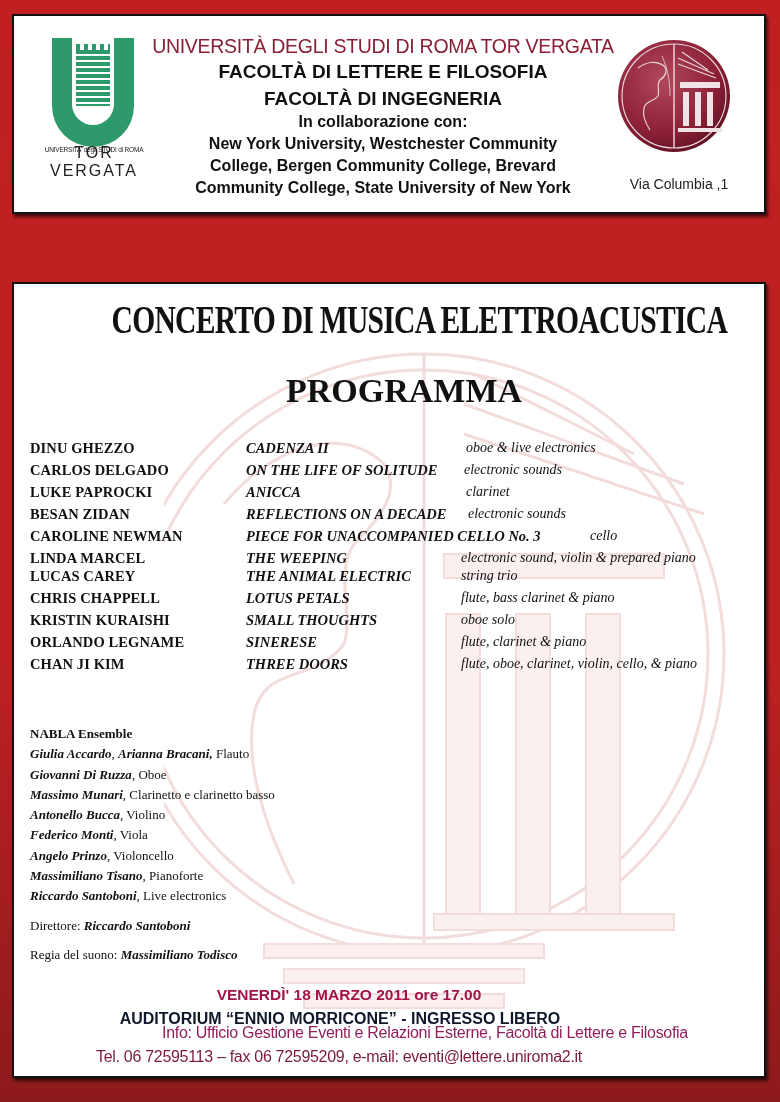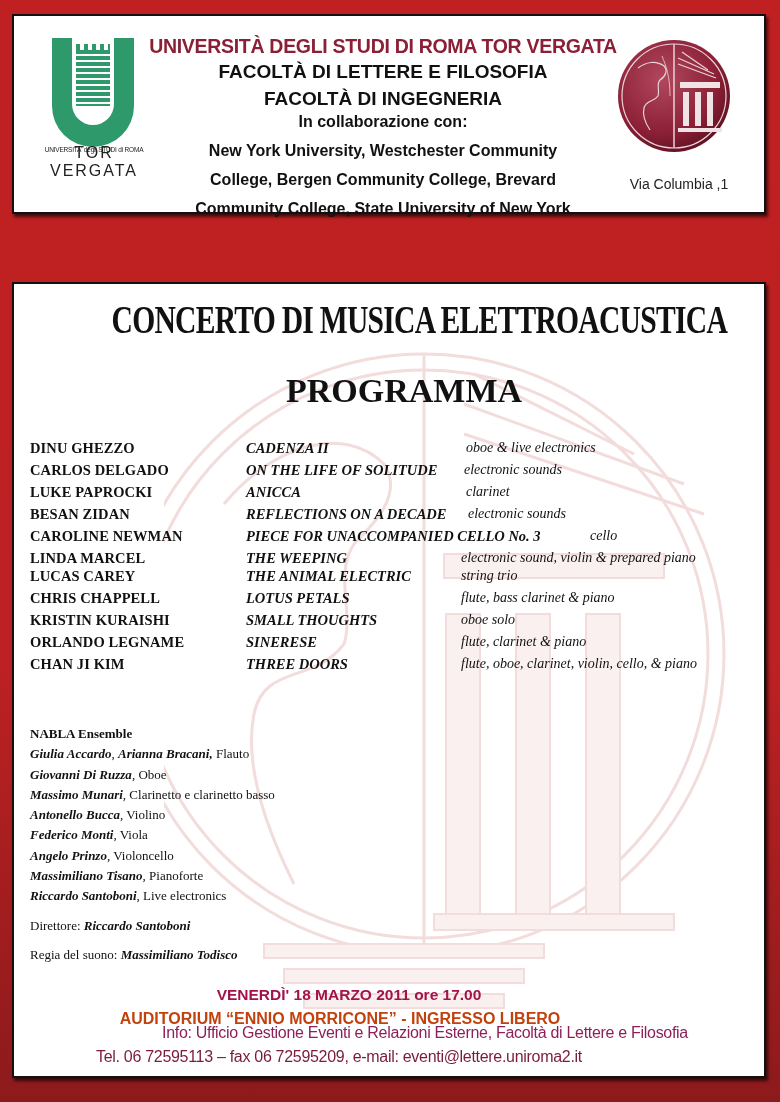--- a/index.html
+++ b/index.html
@@ -17,24 +17,24 @@
   #main-panel { left: 12px; top: 282px; width: 750px; height: 792px; overflow: hidden; }
 
   
   .logo-left { position: absolute; left: 34px; top: 18px; width: 90px; height: 140px; }
   .logo-caption1 { position: absolute; left: 30px; top: 130px; width: 100px; text-align: center;
     font-family: "Liberation Sans", sans-serif; font-size: 6.5px; color: #222; letter-spacing: -0.2px; }
   .logo-caption2 { position: absolute; left: 28px; top: 128px; width: 104px; text-align: center;
     font-family: "Liberation Sans", sans-serif; font-size: 16px; color: #222; letter-spacing: 2px; }
   .hdr-center { position: absolute; left: 130px; top: 18px; width: 478px; text-align: center;
     font-family: "Liberation Sans", sans-serif; }
-  .univ { color: #8a1f35; font-size: 19.5px; font-weight: bold; letter-spacing: -0.3px; line-height: 24px; white-space: nowrap; }
+  .univ { color: #8a1f35; font-size: 19.5px; font-weight: normal; letter-spacing: -0.3px; line-height: 24px; white-space: nowrap; }
   .fac { color: #111; font-size: 19px; font-weight: bold; line-height: 27px; }
   .collab { color: #111; font-size: 16px; font-weight: bold; line-height: 20px; }
-  .collab-body { color: #111; font-size: 16px; font-weight: bold; line-height: 21px; margin-top: 8px; }
+  .collab-body { color: #111; font-size: 16px; font-weight: bold; line-height: 21px; margin-top: 1px; }
   .seal { position: absolute; left: 602px; top: 20px; width: 116px; height: 120px; }
   .address { position: absolute; left: 600px; top: 160px; width: 130px; text-align: center;
     font-family: "Liberation Sans", sans-serif; font-size: 14px; color: #222; }
 
   
   .watermark { position: absolute; left: 150px; top: 40px; width: 640px; height: 700px; opacity: 1; }
 
   
   .title { position: absolute; left: 0; top: 12px; width: 750px; text-align: center;
     font-family: "Liberation Serif", serif; font-weight: bold; font-size: 40px;
@@ -50,21 +50,21 @@
   .instr { position: absolute; font-style: italic; font-size: 14px; }
 
   .ensemble { position: absolute; left: 16px; top: 440px; font-size: 13px; color: #111; line-height: 20.3px; }
   .ensemble .en-title { font-weight: bold; }
   .ensemble b i, .ensemble .perf { font-weight: bold; font-style: italic; }
   .ens-gap { height: 9px; }
 
   .event-date { position: absolute; left: 0; top: 702px; width: 670px; text-align: center;
     font-family: "Liberation Sans", sans-serif; font-weight: bold; font-size: 15.5px; color: #a3134a; }
   .venue { position: absolute; left: 0; top: 726px; width: 652px; text-align: center;
-    font-family: "Liberation Sans", sans-serif; font-weight: bold; font-size: 16px; color: #c2410c; }
+    font-family: "Liberation Sans", sans-serif; font-weight: bold; font-size: 16px; color: #0f172a; }
   .info { position: absolute; left: 0; top: 740px; width: 750px; text-align: center;
     font-family: "Liberation Sans", sans-serif; font-size: 16px; color: #8e1f5a; letter-spacing: -0.3px; padding-left: 36px; }
   .contact { position: absolute; left: 0; top: 764px; width: 650px; text-align: center;
     font-family: "Liberation Sans", sans-serif; font-size: 16px; color: #7a1a3e; letter-spacing: -0.3px; }
 </style>
 </head>
 <body>
 
 <div id="header-panel" class="panel">
   <svg class="logo-left" viewBox="0 0 90 140">

